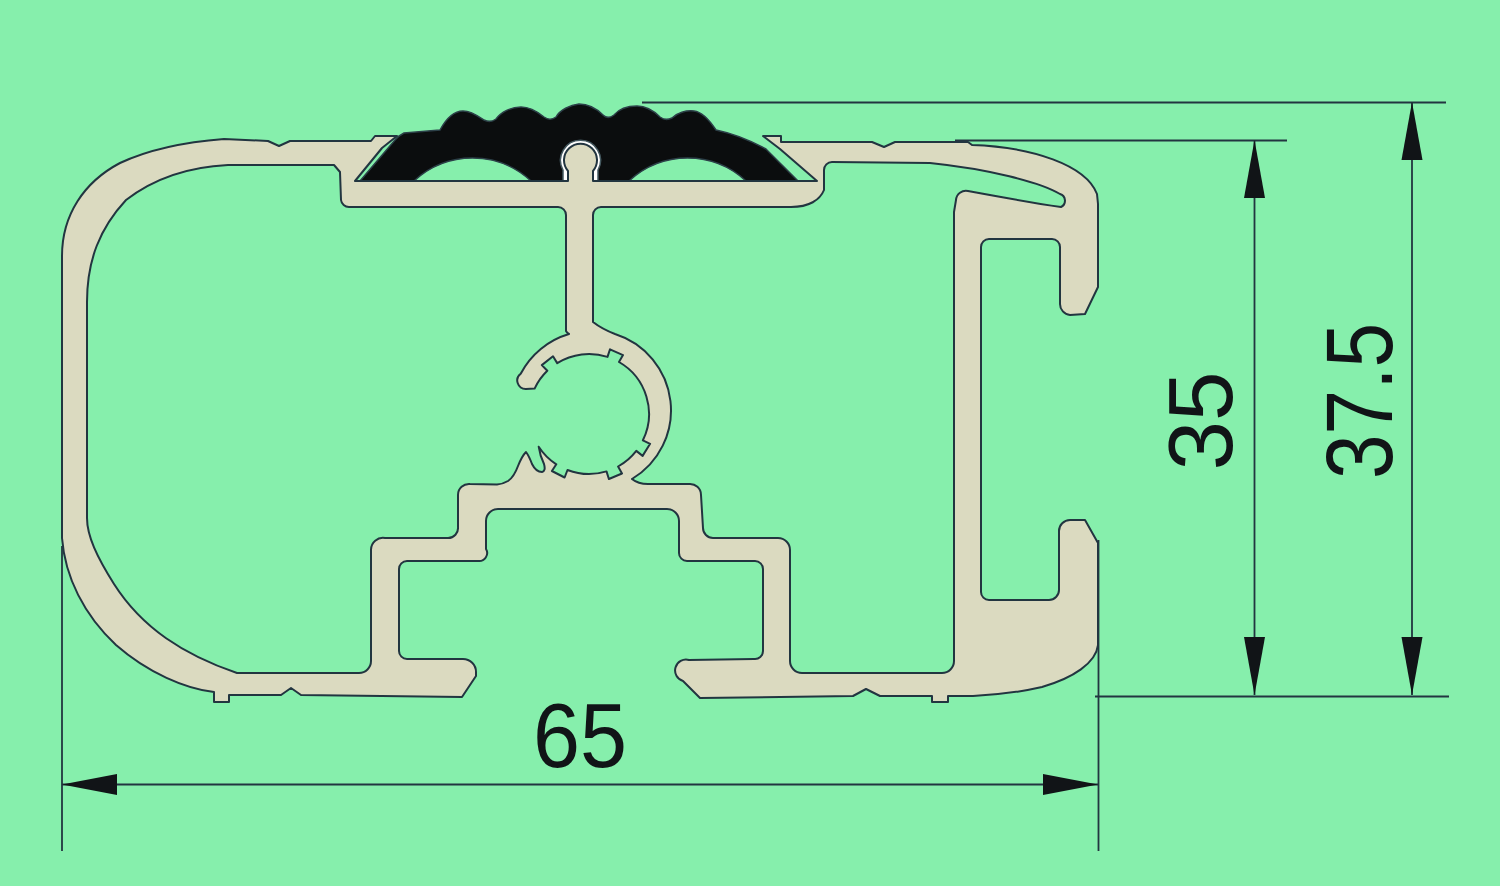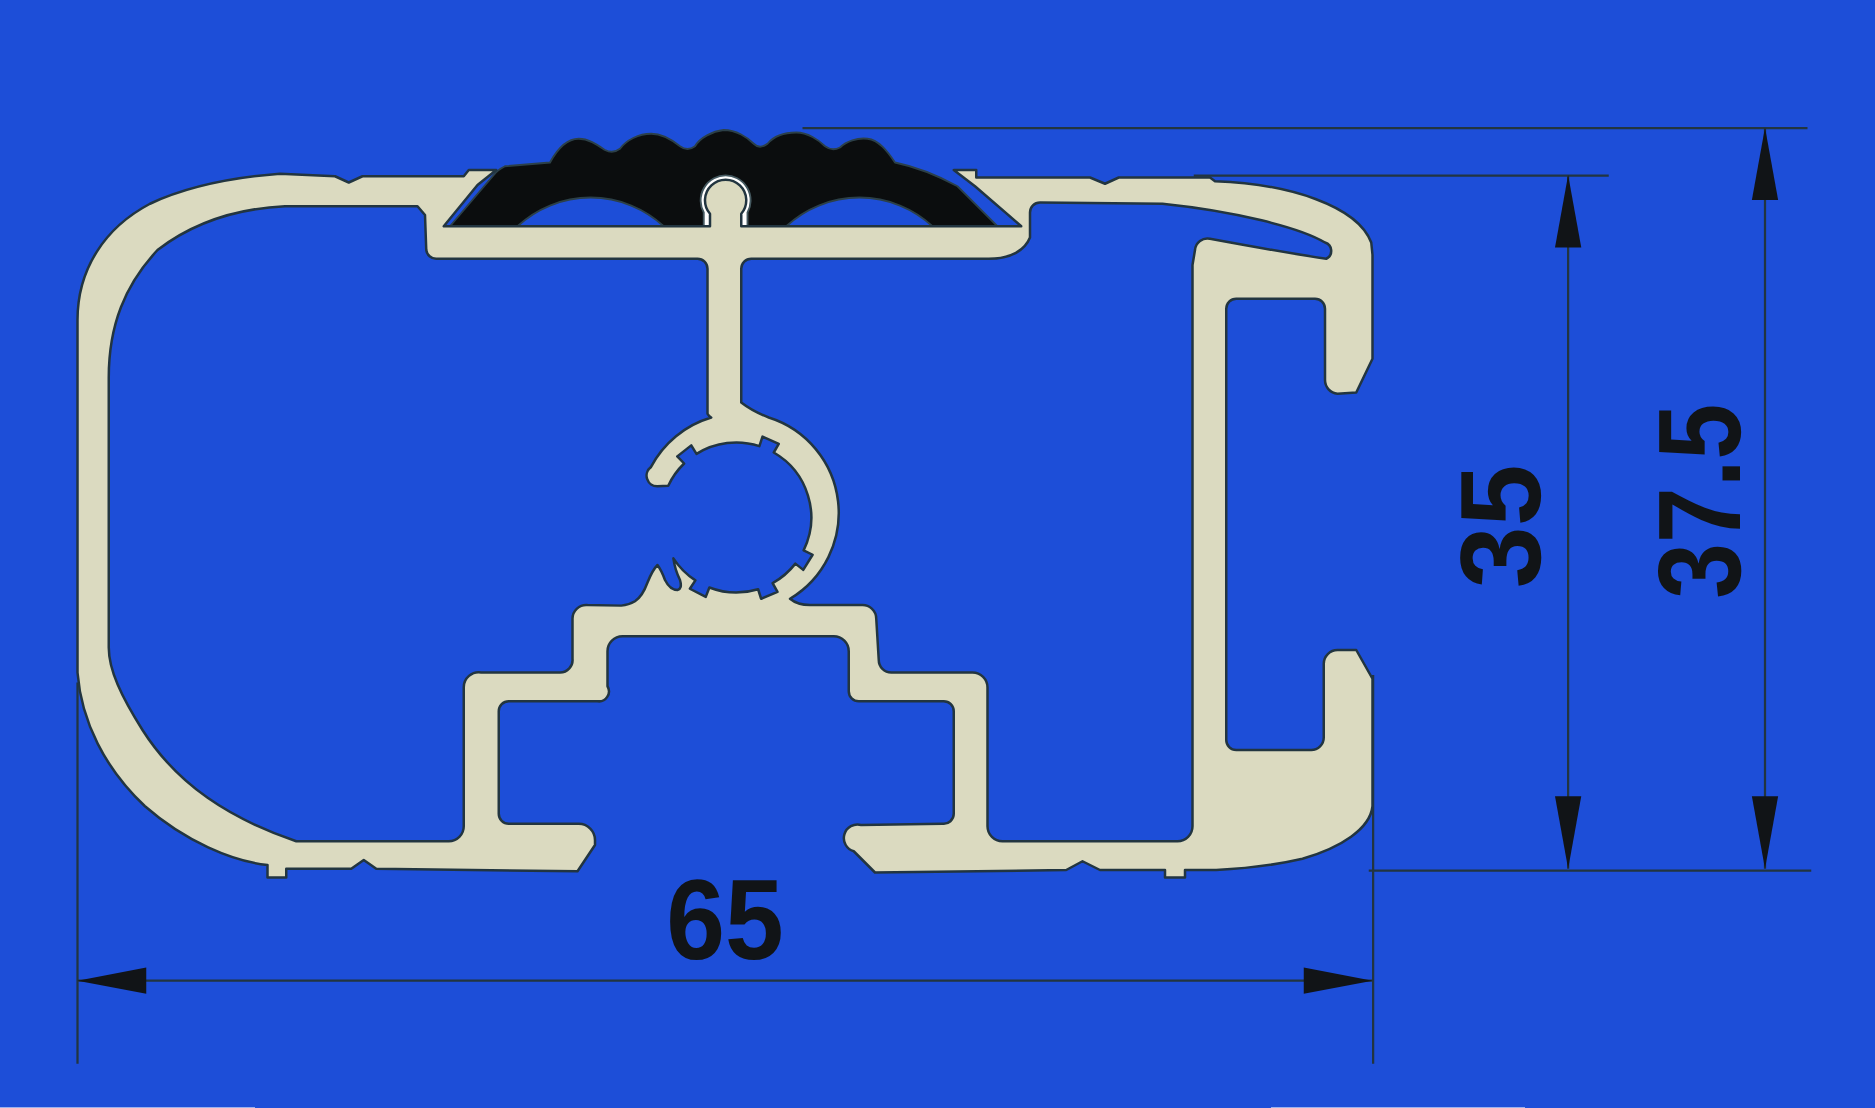--- a/index.html
+++ b/index.html
@@ -1,16 +1,16 @@
 <!DOCTYPE html>
 <html><head>
 <meta charset="utf-8">
 <style>
 html,body{margin:0;padding:0;background:#ffffff;}
-#wrap{width:1500px;height:886px;position:relative;overflow:hidden;background:#1d4ed8;font-weight:bold;}
+#wrap{width:1500px;height:886px;position:relative;overflow:hidden;background:#86efac;}
 svg{display:block;}
 text{font-family:"Liberation Sans",sans-serif;fill:#111417;}
 </style>
 </head>
 <body>
 <div id="wrap">
 <svg width="1500" height="886" viewBox="0 0 1500 886">
 
 <path d="M 360,181
 L 395,140 Q 398,136 404,133

